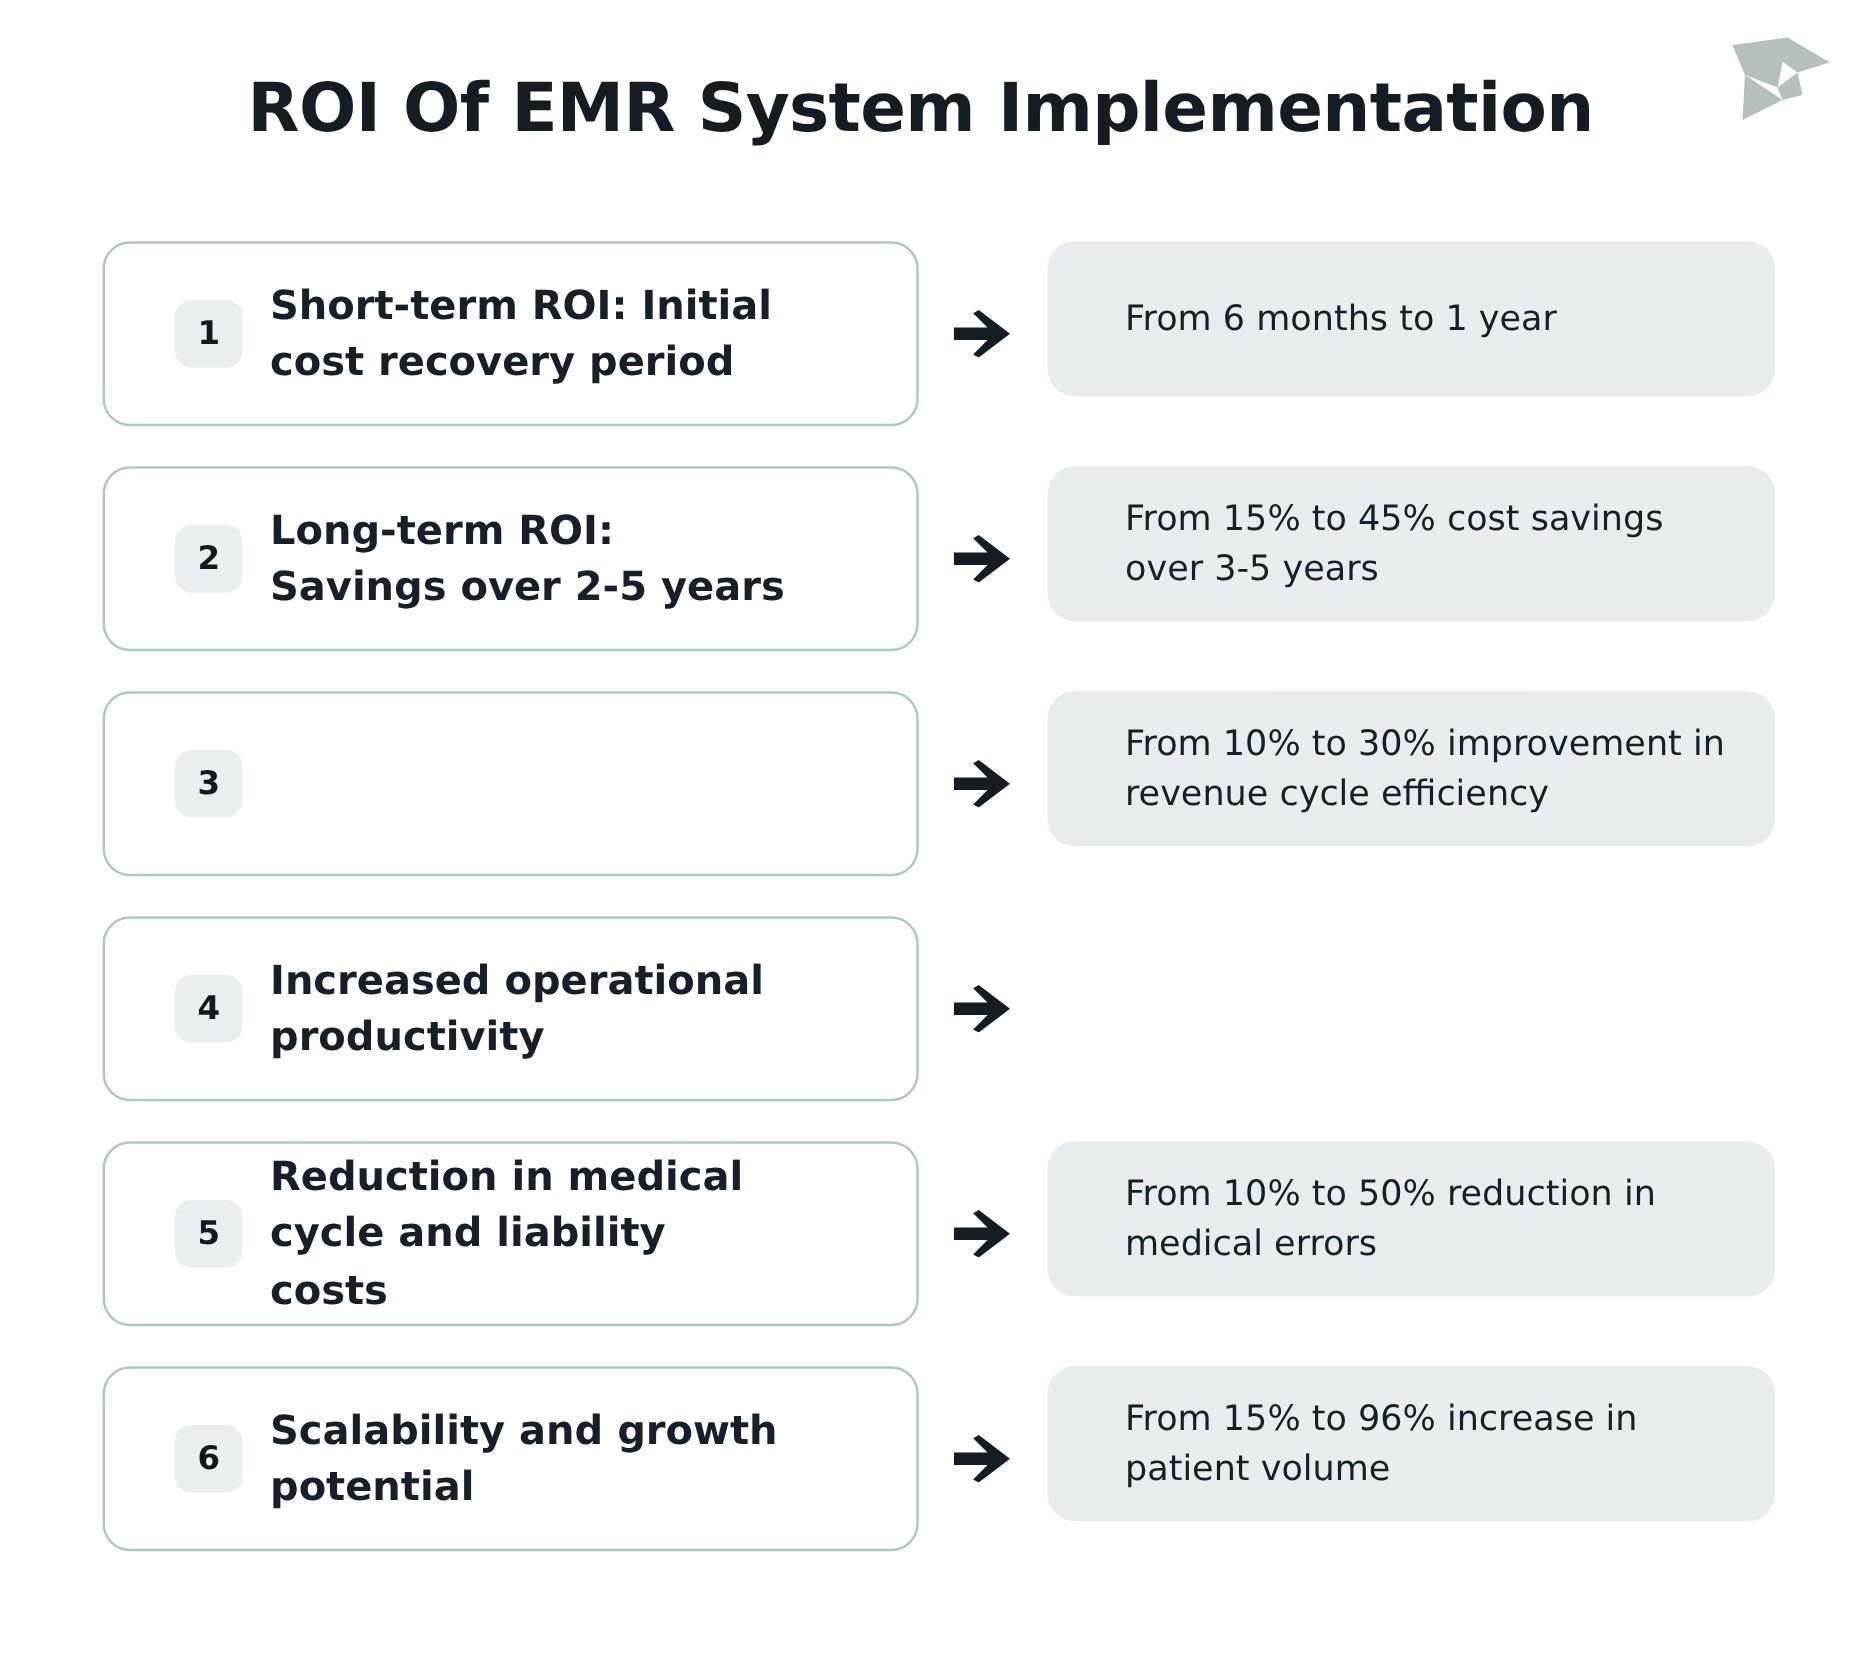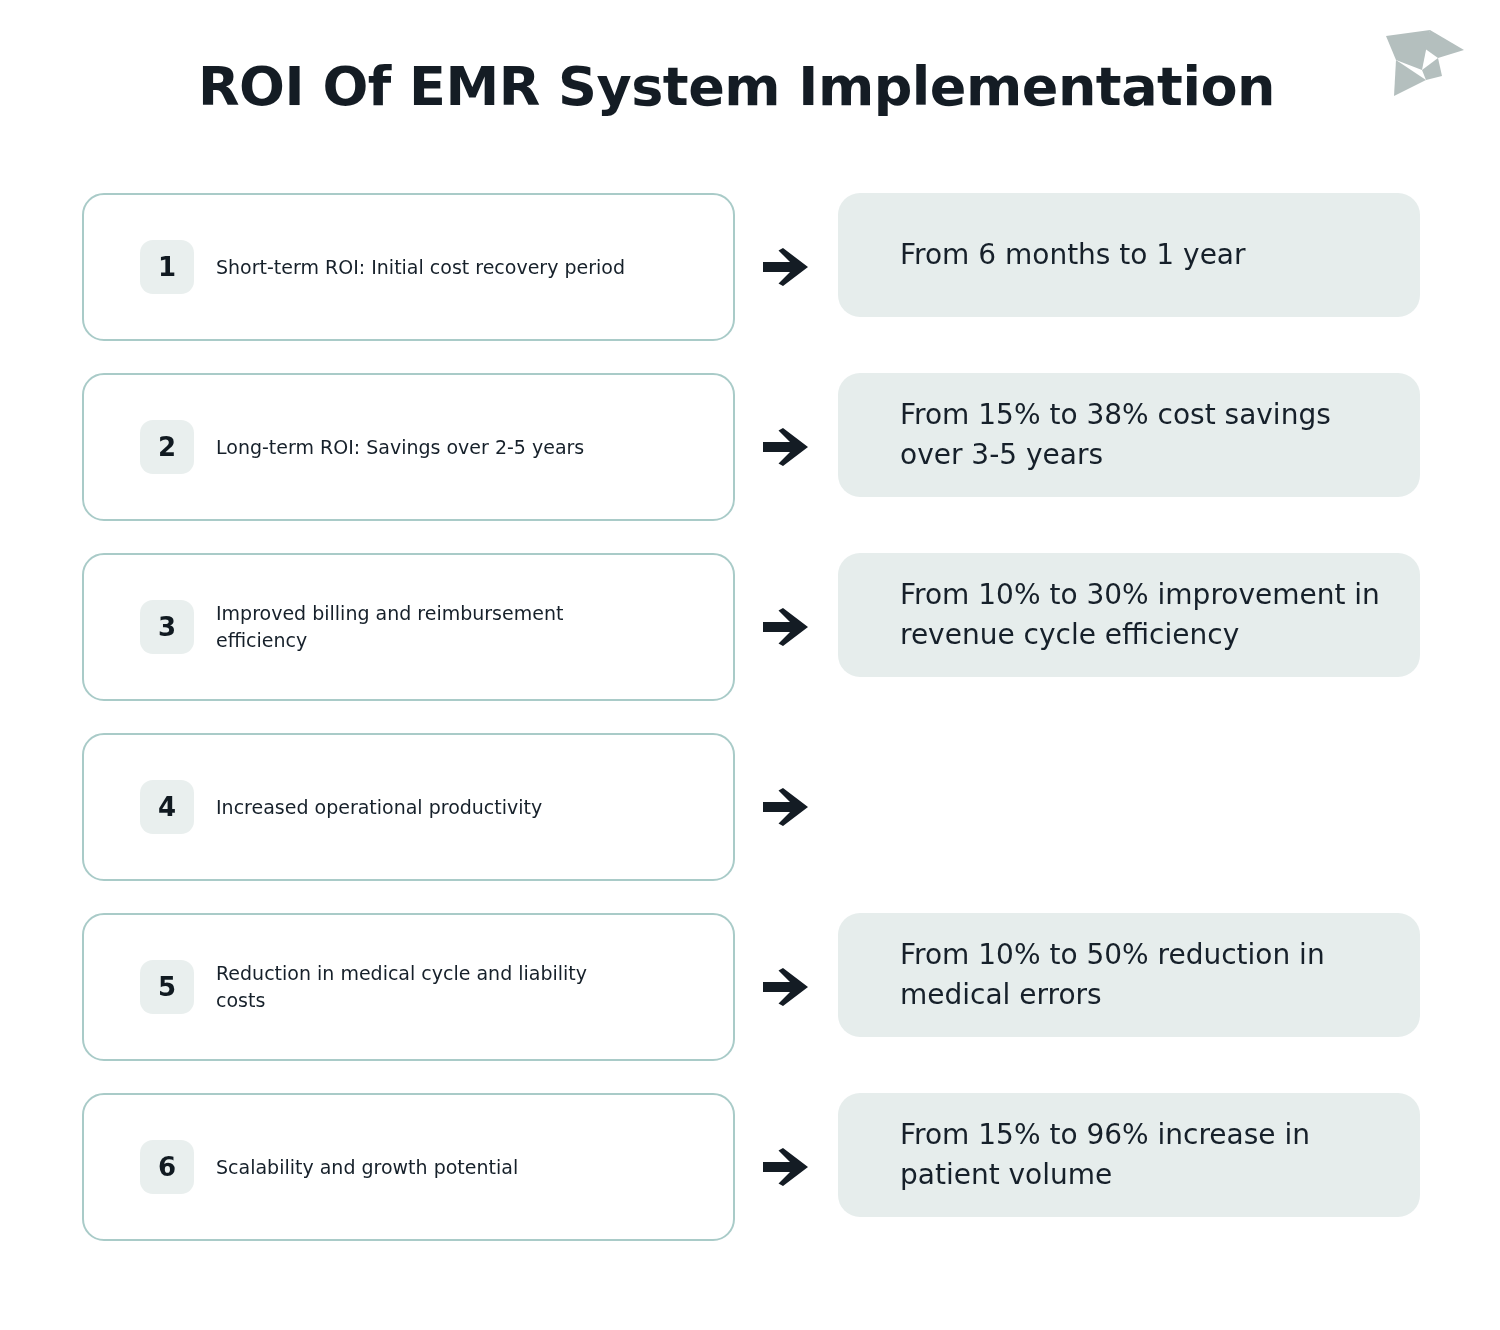--- a/index.html
+++ b/index.html
@@ -80,24 +80,24 @@
     display: flex;
     align-items: center;
     justify-content: center;
     font-size: 26px;
     font-weight: 700;
     color: #111a21;
     margin-right: 22px;
   }
 
   .left-text {
-    font-size: 19px;
+    font-size: 32px;
     line-height: 1.42;
     color: #16202a;
-    font-weight: 400;
+    font-weight: 700;
     max-width: 420px;
   }
 
   
   .arrow-cell {
     position: absolute;
     left: 653px;
     top: 0;
     width: 103px;
     height: 148px;
@@ -167,28 +167,27 @@
     <div class="left-card">
       <div class="num-badge">2</div>
       <div class="left-text">Long-term ROI: Savings over 2-5 years</div>
     </div>
     <div class="arrow-cell">
       <svg width="48" height="38" viewBox="0 0 48 38" aria-hidden="true">
         <path d="M0 14 H27 L15.5 2.5 L20 0 L45 19 L20 38 L15.5 35.5 L27 24 H0 Z" fill="#141c24"></path>
       </svg>
     </div>
     <div class="right-card">
-      <div class="right-text">From 15% to 38% cost savings over 3-5 years</div>
+      <div class="right-text">From 15% to 45% cost savings over 3-5 years</div>
     </div>
   </div>
 
   <div class="row">
     <div class="left-card">
       <div class="num-badge">3</div>
-      <div class="left-text">Improved billing and reimbursement efficiency</div>
     </div>
     <div class="arrow-cell">
       <svg width="48" height="38" viewBox="0 0 48 38" aria-hidden="true">
         <path d="M0 14 H27 L15.5 2.5 L20 0 L45 19 L20 38 L15.5 35.5 L27 24 H0 Z" fill="#141c24"></path>
       </svg>
     </div>
     <div class="right-card">
       <div class="right-text">From 10% to 30% improvement in revenue cycle efficiency</div>
     </div>
   </div>

